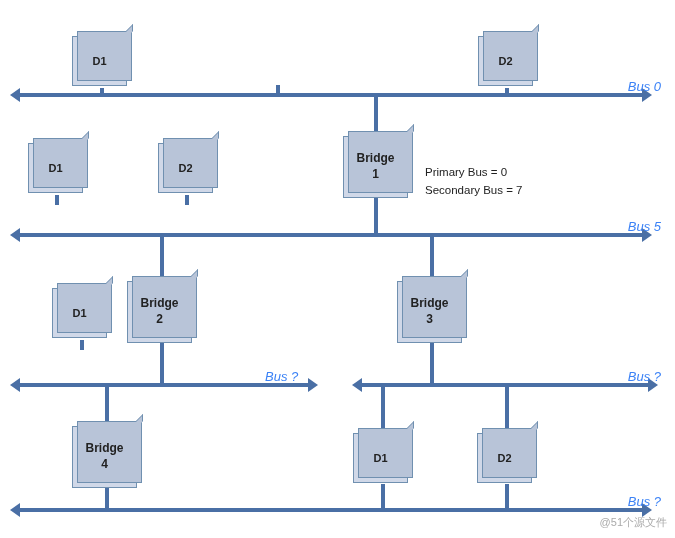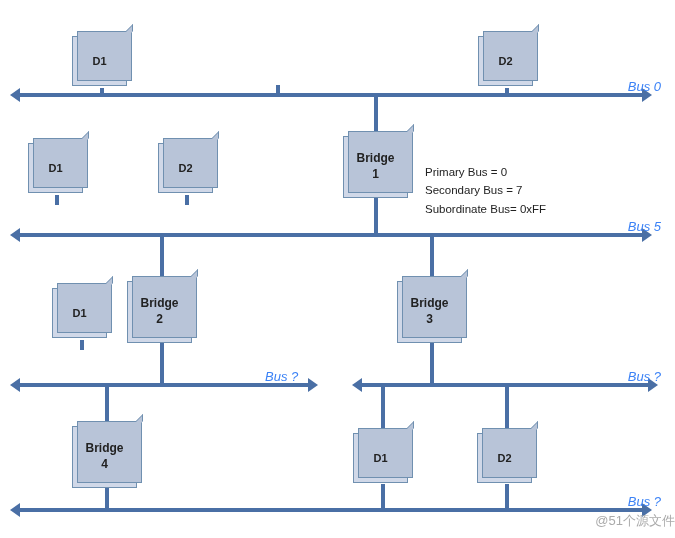--- a/index.html
+++ b/index.html
@@ -110,22 +110,22 @@
       position: absolute;
       font-size: 11.5px;
       color: #222;
       z-index: 20;
       line-height: 1.6;
     }
 
     .watermark {
       position: absolute;
       bottom: 8px;
-      right: 0;
-      font-size: 13px;
+      right: 8px;
+      font-size: 11px;
       color: #aaa;
       z-index: 30;
     }
   </style>
 </head>
 <body>
 
 <div class="diagram">
 
   <div class="bus-arrow" style="top:93px; left:18px; width:626px;"></div>
@@ -190,18 +190,17 @@
   <div class="box" style="left:127px; top:281px; width:65px; height:62px; font-size:12px; line-height:1.3;">Bridge<br>2</div>
   <div class="box" style="left:397px; top:281px; width:65px; height:62px; font-size:12px; line-height:1.3;">Bridge<br>3</div>
 
   <div class="box" style="left:72px; top:426px; width:65px; height:62px; font-size:12px; line-height:1.3;">Bridge<br>4</div>
   <div class="box" style="left:353px; top:433px; width:55px; height:50px;">D1</div>
   <div class="box" style="left:477px; top:433px; width:55px; height:50px;">D2</div>
 
   <div class="info-text" style="left:425px; top:143px;margin-top:20px;">
     <span>Primary Bus = 0</span><br>
     <span>Secondary Bus = 7</span><br>
-    <span>Subordinate Bus= 0xFF</span>
   </div>
 
   <div class="watermark">@51个源文件</div>
 
 </div>
 
 </body></html>

